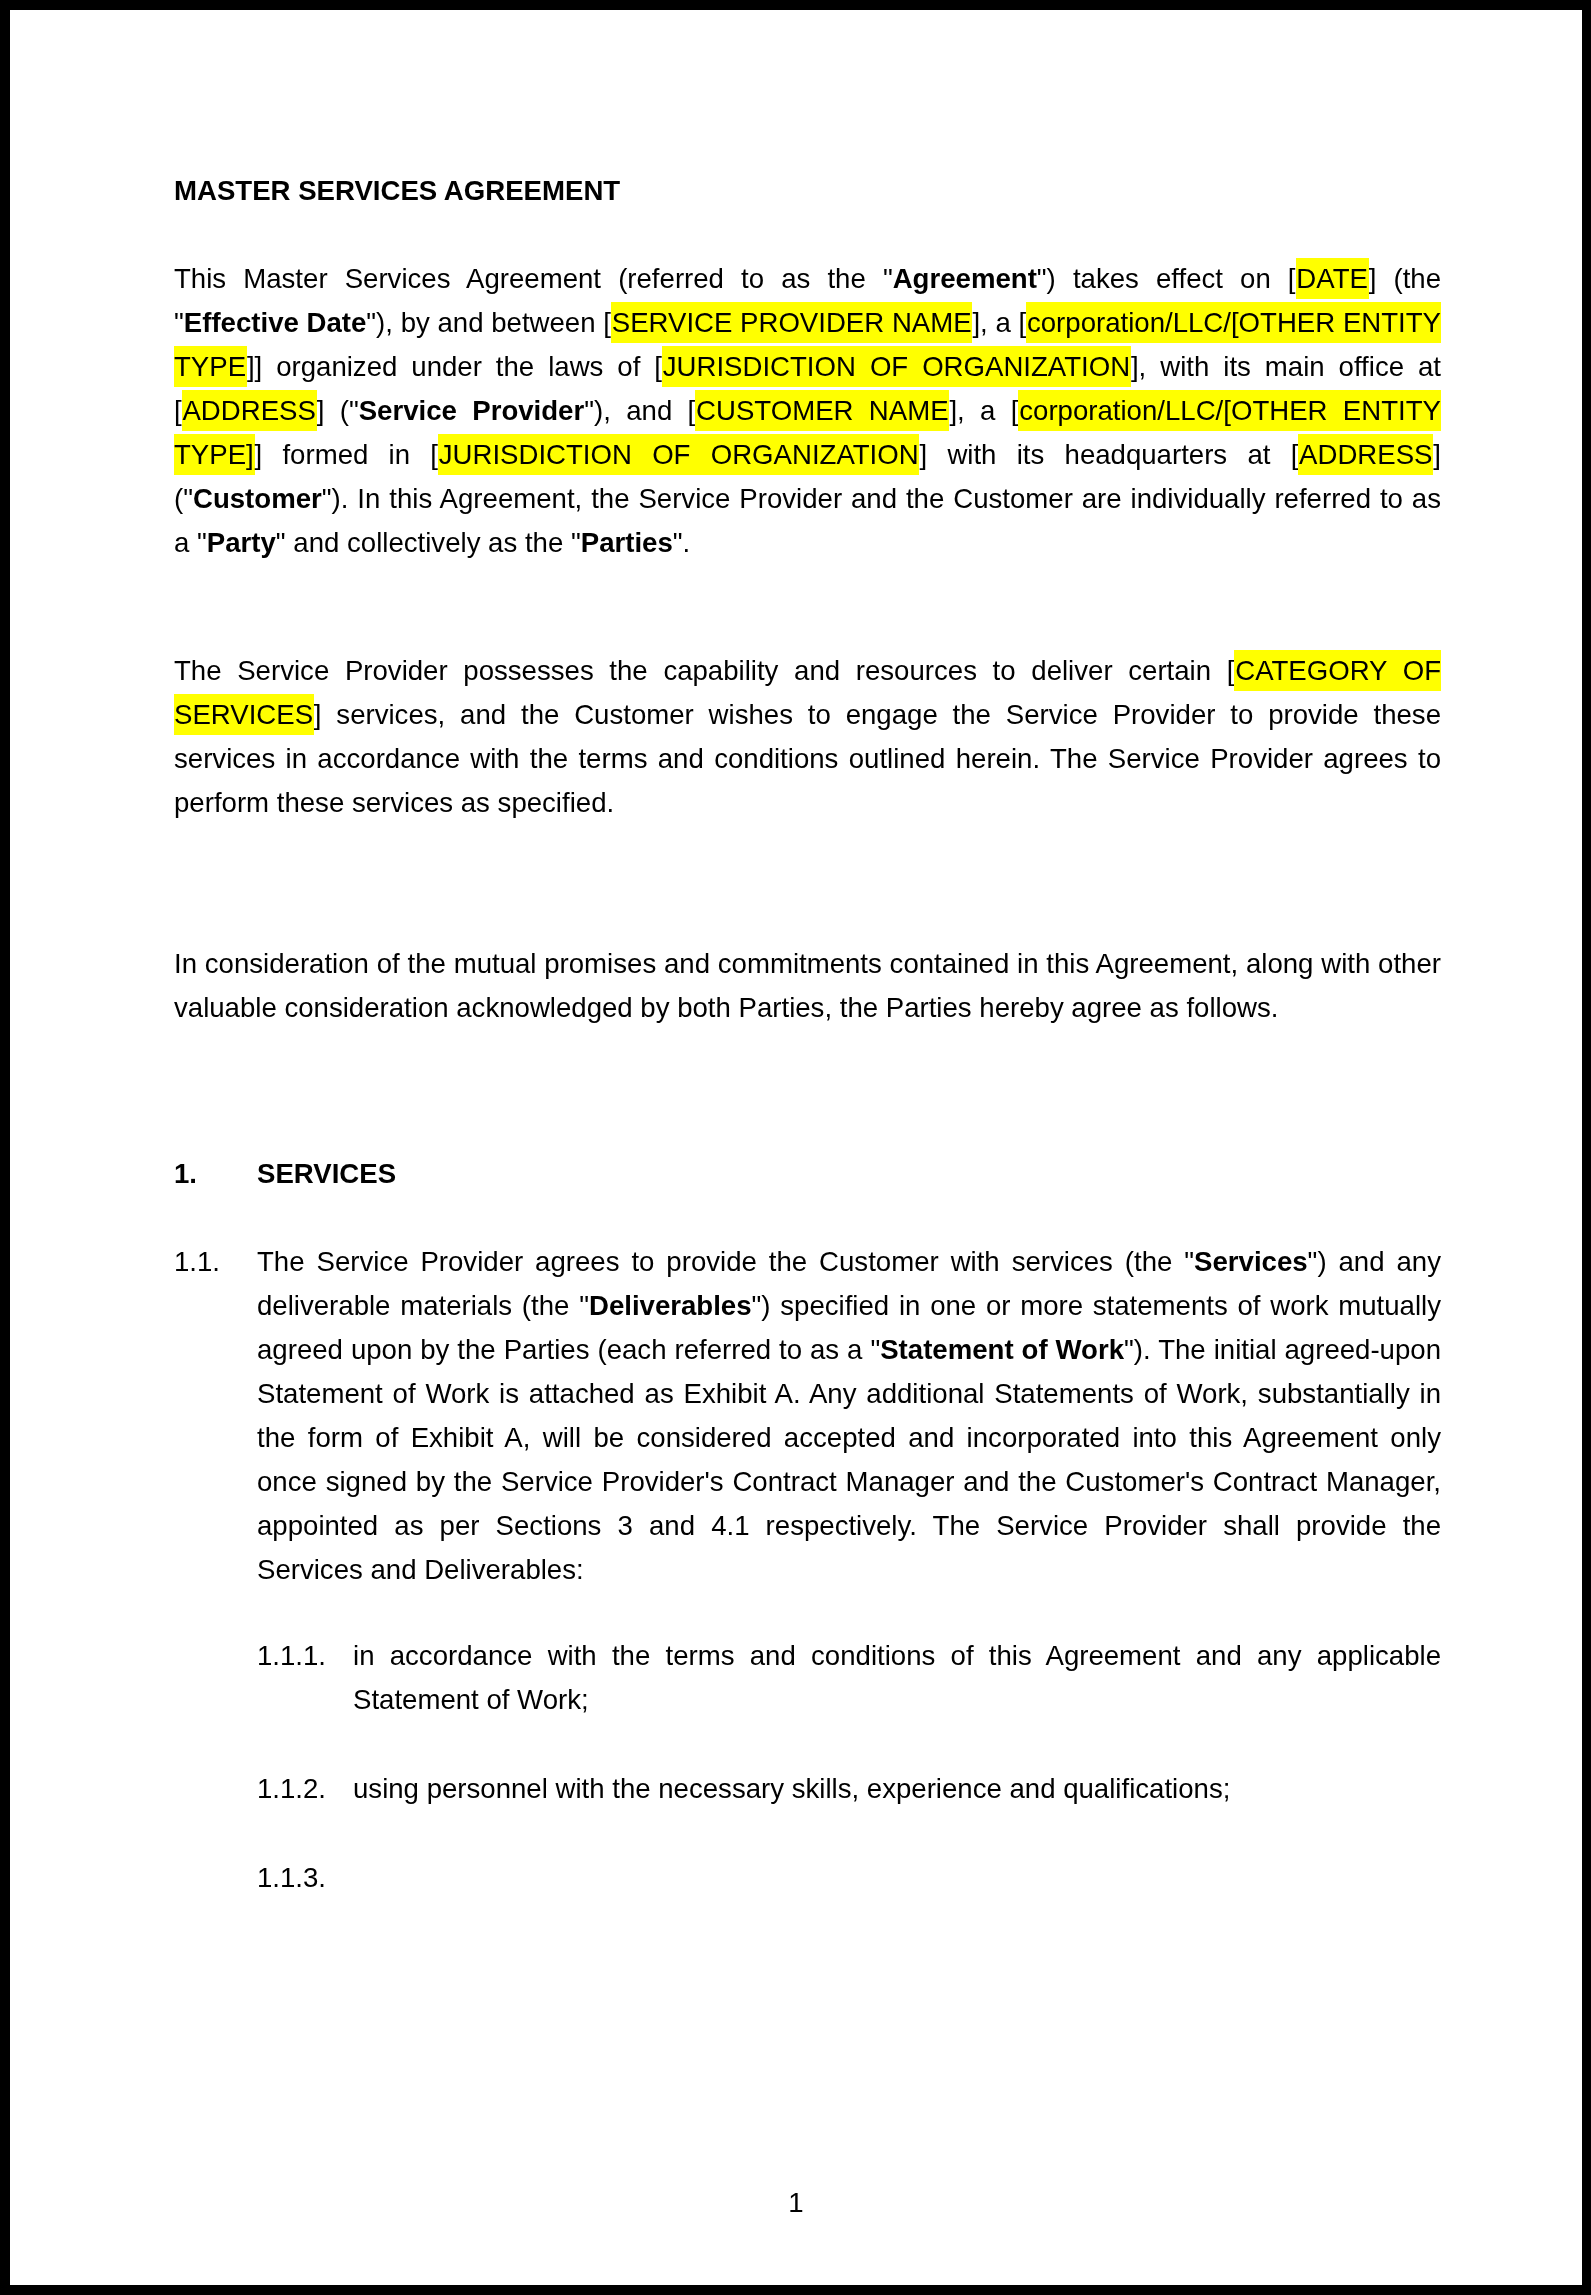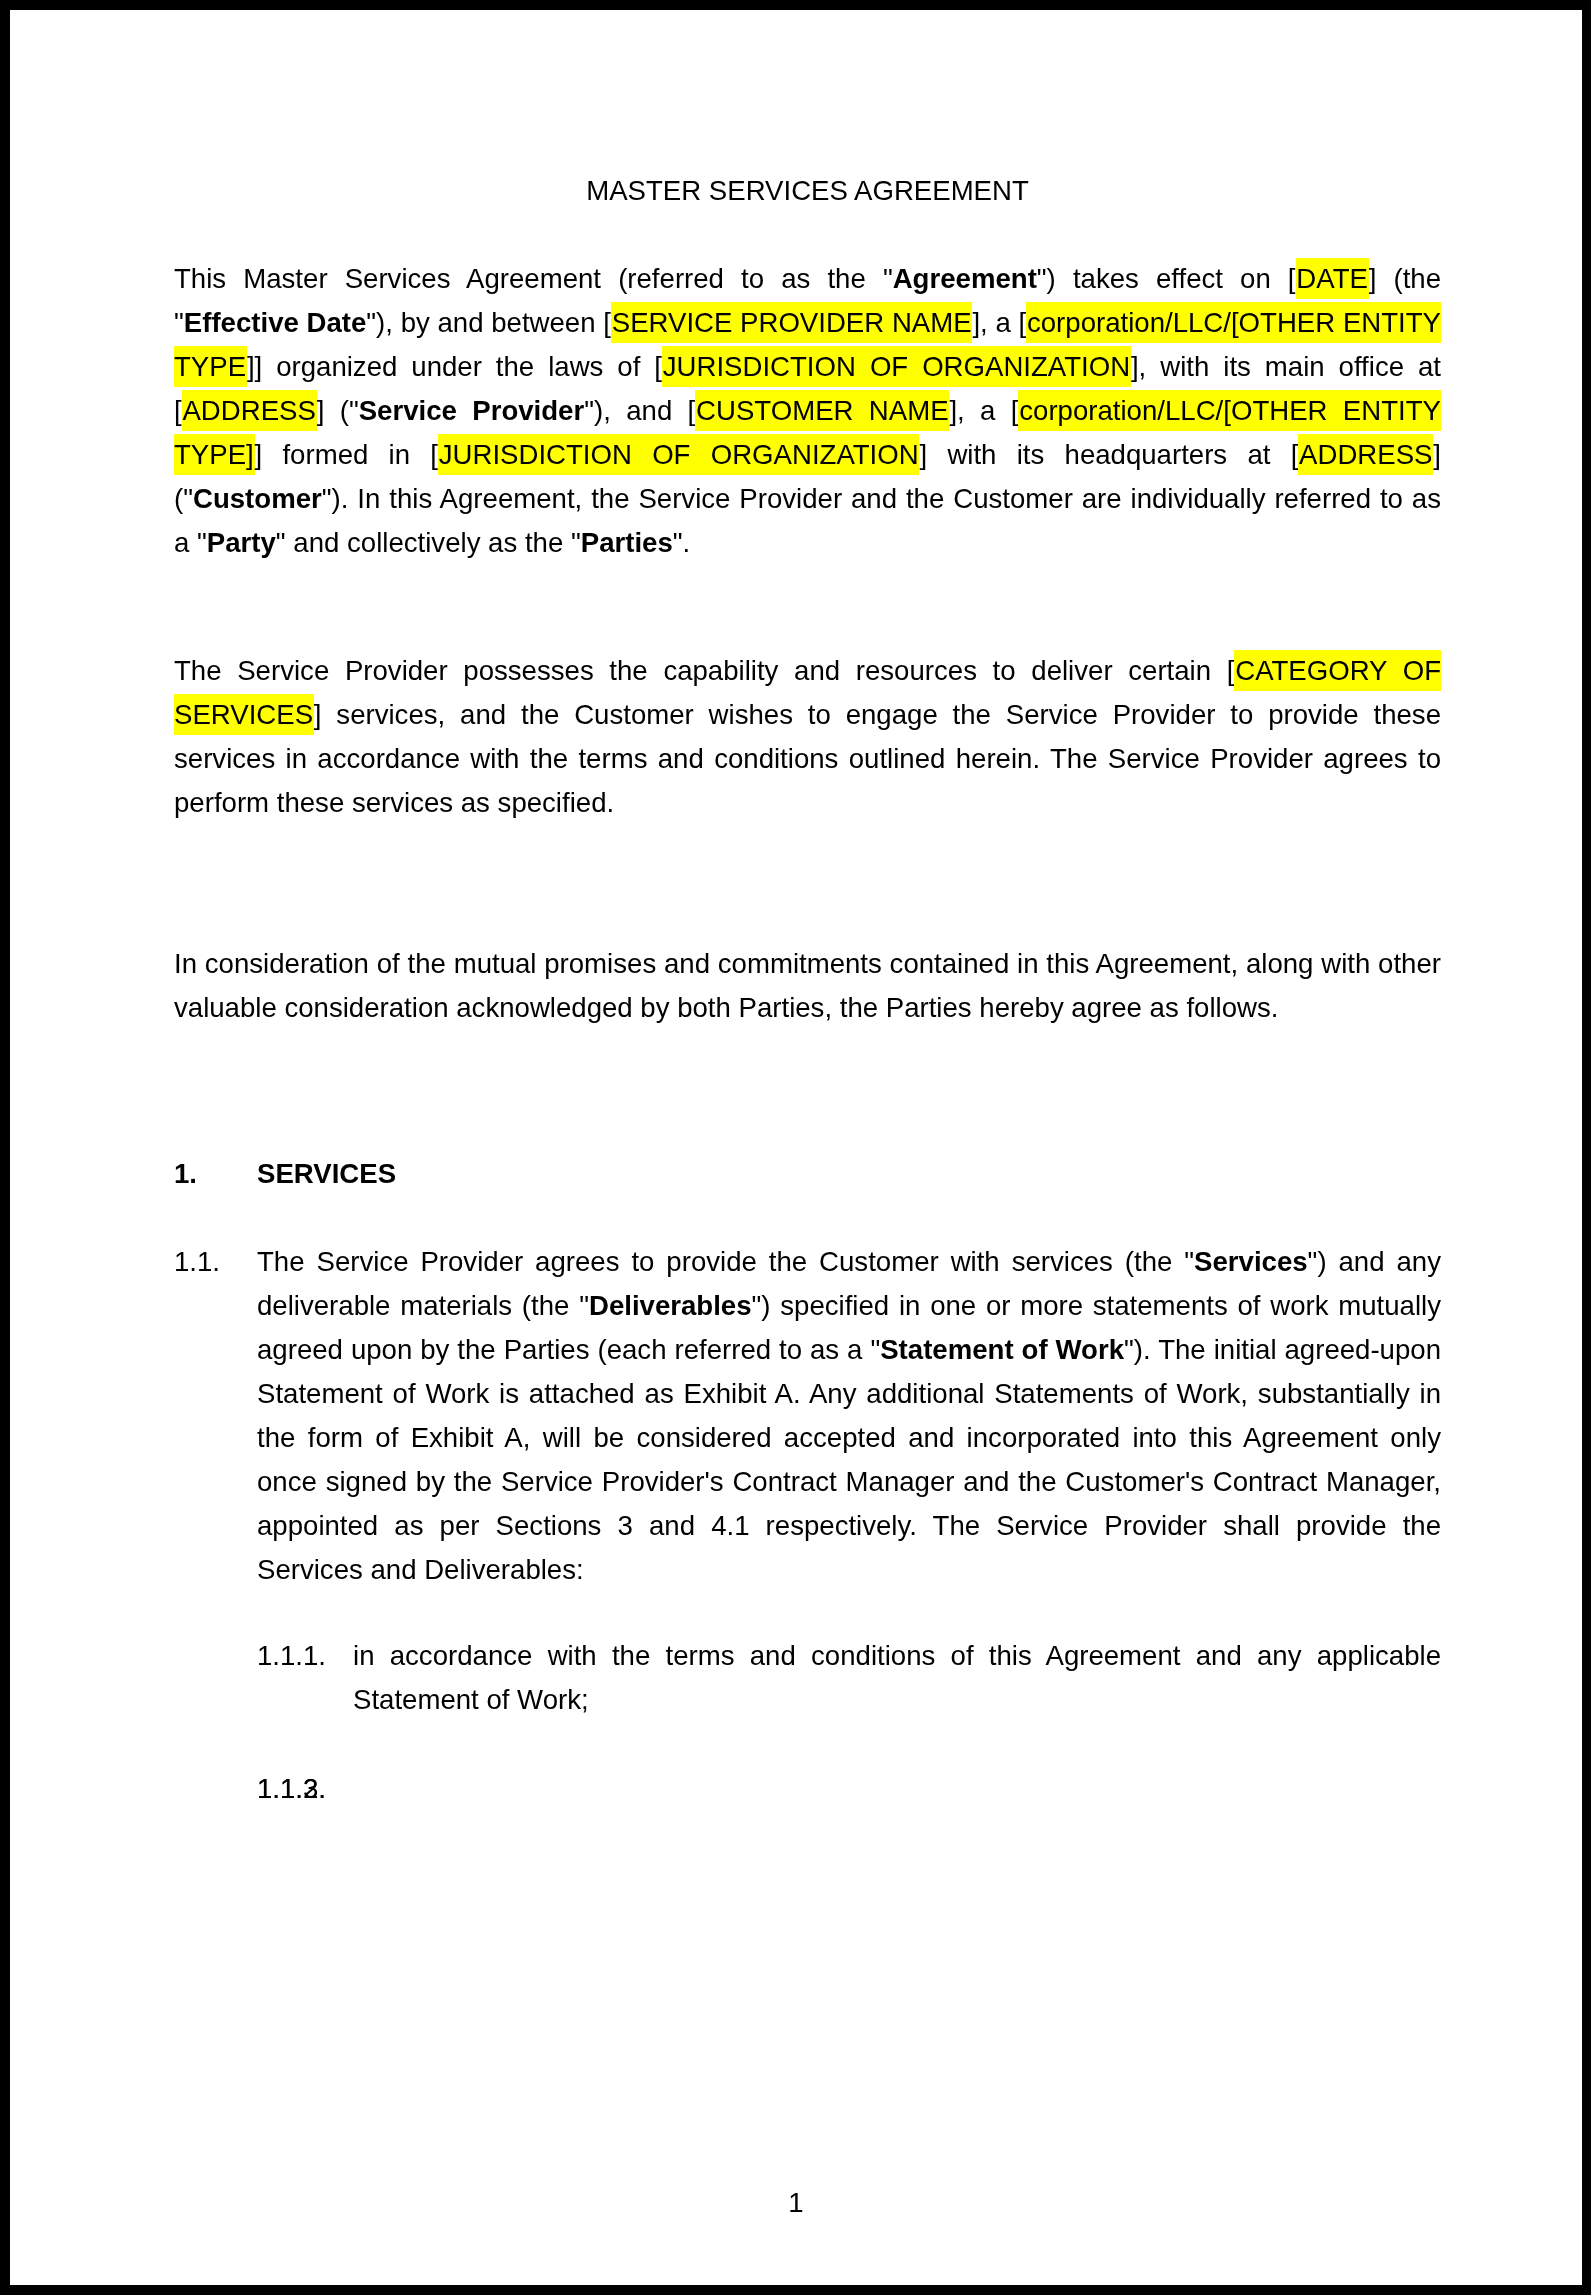--- a/index.html
+++ b/index.html
@@ -26,22 +26,22 @@
     top: 0;
     width: 1267px;
     padding-top: 159px;
     font-size: 27.6px;
     line-height: 44px;
   }
   .doc-title {
     margin: 0 0 44px 0;
     font-size: 27.6px;
     line-height: 44px;
-    font-weight: normal;
-    text-align: center;
+    font-weight: bold;
+    text-align: left;
   }
   .para {
     margin: 0;
     text-align: justify;
   }
   .mb-intro { margin-bottom: 84px; }
   .mb-recitals { margin-bottom: 117px; }
   .mb-consideration { margin-bottom: 122px; }
   .heading {
     position: relative;
@@ -123,20 +123,21 @@
       <span class="ctext"><span>The Service Provider agrees to provide the Customer with services (the "</span><span class="b">Services</span><span>") and any deliverable materials (the "</span><span class="b">Deliverables</span><span>") specified in one or more statements of work mutually agreed upon by the Parties (each referred to as a "</span><span class="b">Statement of Work</span><span>"). The initial agreed-upon Statement of Work is attached as Exhibit A. Any additional Statements of Work, substantially in the form of Exhibit A, will be considered accepted and incorporated into this Agreement only once signed by the Service Provider's Contract Manager and the Customer's Contract Manager, appointed as per Sections 3 and 4.1 respectively. The Service Provider shall provide the Services and Deliverables:</span></span>
     </div>
 
     <div class="subclause">
       <span class="num">1.1.1.</span>
       <span class="stext"><span>in accordance with the terms and conditions of this Agreement and any applicable Statement of Work;</span></span>
     </div>
 
     <div class="subclause">
       <span class="num">1.1.2.</span>
+      <span class="stext"><span>using personnel with the necessary skills, experience and qualifications;</span></span>
     </div>
 
     <div class="subclause">
       <span class="num">1.1.3.</span>
     </div>
 
 
   </div>
 
   <div class="page-number">1</div>

